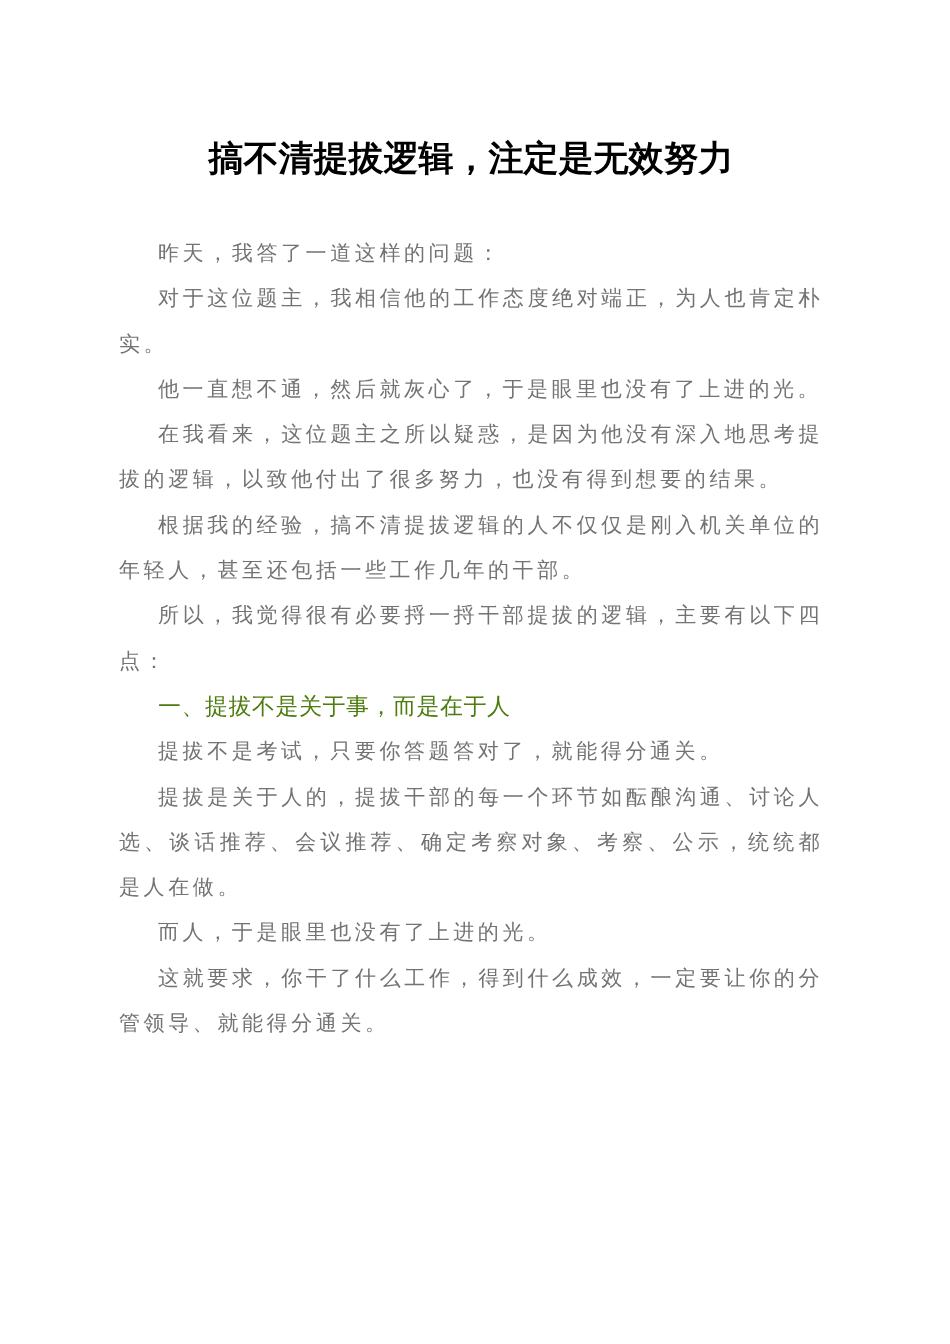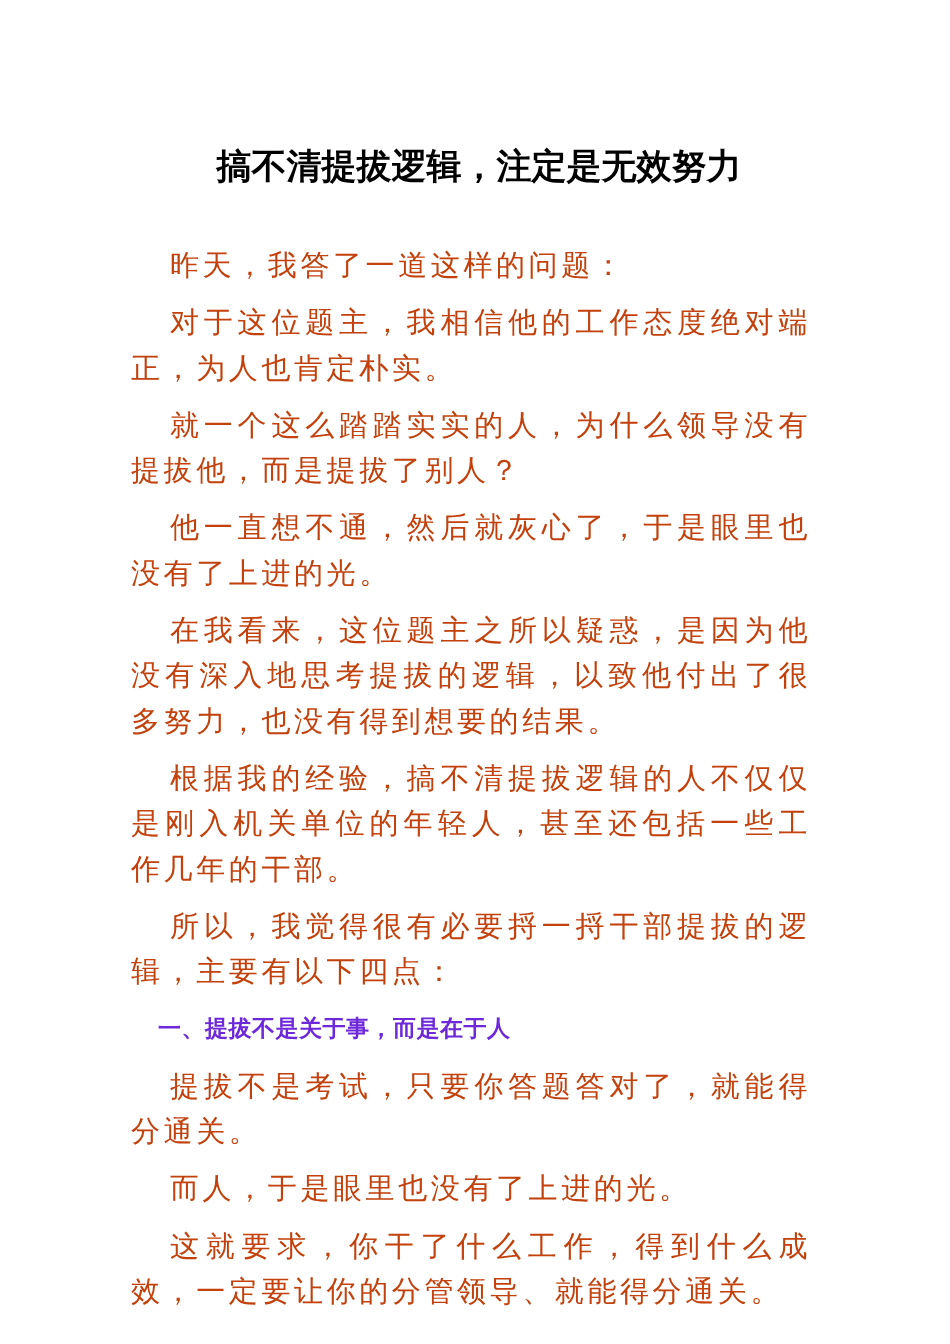--- a/index.html
+++ b/index.html
@@ -26,63 +26,63 @@
       left: 0;
       width: 704px;
       text-align: center;
       font-family: "DejaVu Serif", "Liberation Serif", serif;
       font-weight: bold;
       font-size: 35px;
       line-height: 44px;
       letter-spacing: 0px;
       color: #000000;
       white-space: nowrap;
-      margin: 8px;
+      margin: 0;
     }
     .body {
       position: absolute;
       top: 231px;
       left: 0;
       width: 704px;
     }
     .para {
-      margin: 12px;
+      margin: 0;
       font-family: "DejaVu Sans", "Liberation Sans", sans-serif;
-      font-size: 29px;
+      font-size: 21px;
       line-height: 45.3px;
       text-indent: 39px;
       letter-spacing: 3.6px;
       text-align: justify;
-      color: #c2410c;
+      color: #737373;
     }
     .heading {
       margin: 0;
       font-family: "DejaVu Sans", "Liberation Sans", sans-serif;
-      font-weight: bold;
+      font-weight: normal;
       font-size: 23px;
       line-height: 45.3px;
       text-indent: 39px;
       letter-spacing: 0.5px;
-      color: #6d28d9;
+      color: #4d7c0f;
     }
   </style>
 </head>
 <body>
 
 <div class="page">
   <h1 class="title">搞不清提拔逻辑，注定是无效努力</h1>
 
   <div class="body">
     <p class="para">昨天，我答了一道这样的问题：</p>
     <p class="para">对于这位题主，我相信他的工作态度绝对端正，为人也肯定朴实。</p>
-    <p class="para">就一个这么踏踏实实的人，为什么领导没有提拔他，而是提拔了别人？</p>
     <p class="para">他一直想不通，然后就灰心了，于是眼里也没有了上进的光。</p>
     <p class="para">在我看来，这位题主之所以疑惑，是因为他没有深入地思考提拔的逻辑，以致他付出了很多努力，也没有得到想要的结果。</p>
     <p class="para">根据我的经验，搞不清提拔逻辑的人不仅仅是刚入机关单位的年轻人，甚至还包括一些工作几年的干部。</p>
     <p class="para">所以，我觉得很有必要捋一捋干部提拔的逻辑，主要有以下四点：</p>
 
     <h2 class="heading">一、提拔不是关于事，而是在于人</h2>
 
     <p class="para">提拔不是考试，只要你答题答对了，就能得分通关。</p>
+    <p class="para">提拔是关于人的，提拔干部的每一个环节如酝酿沟通、讨论人选、谈话推荐、会议推荐、确定考察对象、考察、公示，统统都是人在做。</p>
     <p class="para">而人，于是眼里也没有了上进的光。</p>
     <p class="para">这就要求，你干了什么工作，得到什么成效，一定要让你的分管领导、就能得分通关。</p>
   </div>
 </div>
 
 </body></html>

